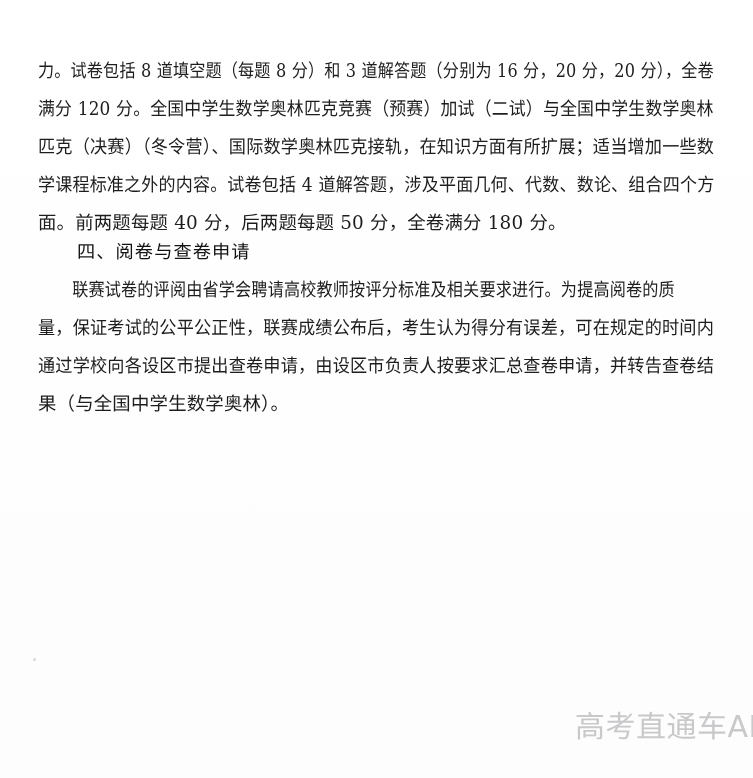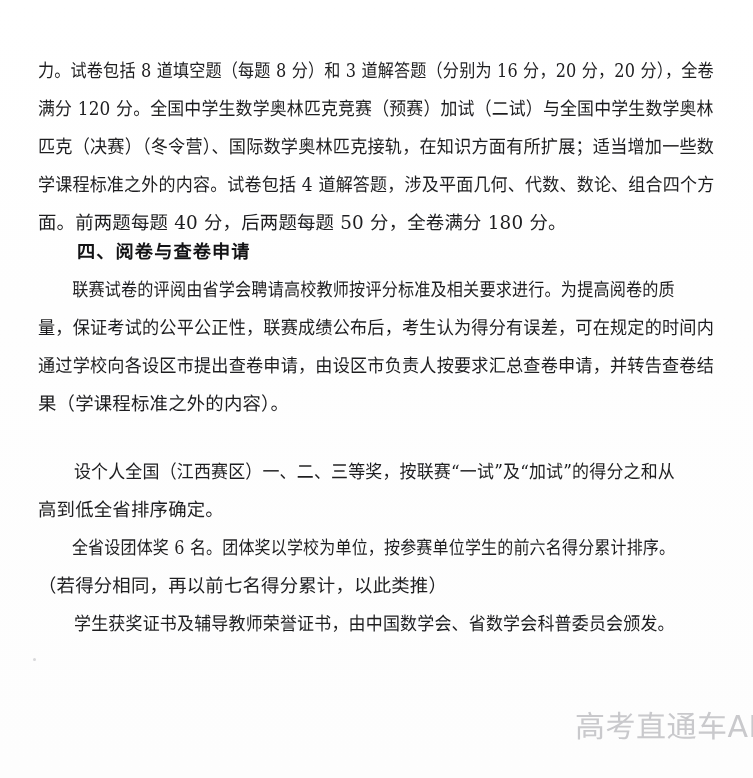--- a/index.html
+++ b/index.html
@@ -49,21 +49,21 @@
     letter-spacing: 0.2px;
     font-family: "DejaVu Serif", "Liberation Serif", serif;
   }
 
   .line.indent {
     padding-left: 39px;
   }
 
   .heading {
     font-family: "DejaVu Sans", "Liberation Sans", sans-serif;
-    font-weight: 700;
+    font-weight: 400;
     font-size: 18.2px;
     color: #131315;
     padding-left: 39px;
     letter-spacing: 1.1px;
   }
 
   .watermark {
     position: absolute;
     left: 575px;
     top: 702px;
@@ -100,31 +100,24 @@
   </div>
 
   <div class="block" style="top:233px;">
     <div class="line heading">四、阅卷与查卷申请</div>
   </div>
 
   <div class="block" style="top:271px;">
     <div class="line indent" style="display: inline-block; transform-origin: left center; transform: scaleX(0.8762); color: rgb(29, 29, 31);">联赛试卷的评阅由省学会聘请高校教师按评分标准及相关要求进行。为提高阅卷的质</div>
     <div class="line" style="display: inline-block; transform-origin: left center; transform: scaleX(0.9324); color: rgb(29, 29, 31);">量，保证考试的公平公正性，联赛成绩公布后，考生认为得分有误差，可在规定的时间内</div>
     <div class="line" style="display: inline-block; transform-origin: left center; transform: scaleX(0.9324); color: rgb(29, 29, 31);">通过学校向各设区市提出查卷申请，由设区市负责人按要求汇总查卷申请，并转告查卷结</div>
-    <div class="line" style="display: inline-block; transform-origin: left center; transform: scaleX(1); color: rgb(29, 29, 31);">果（学课程标准之外的内容）。</div>
+    <div class="line" style="display: inline-block; transform-origin: left center; transform: scaleX(1); color: rgb(29, 29, 31);">果（与全国中学生数学奥林）。</div>
   </div>
 
 
-  <div class="block" style="top:453px;">
-    <div class="line indent" style="display: inline-block; transform-origin: left center; transform: scaleX(0.9219); color: rgb(29, 29, 31);">设个人全国（江西赛区）一、二、三等奖，按联赛“一试”及“加试”的得分之和从</div>
-    <div class="line" style="display: inline-block; transform-origin: left center; transform: scaleX(1); color: rgb(29, 29, 31);">高到低全省排序确定。</div>
-    <div class="line indent" style="display: inline-block; transform-origin: left center; transform: scaleX(0.8702); color: rgb(29, 29, 31);">全省设团体奖 6 名。团体奖以学校为单位，按参赛单位学生的前六名得分累计排序。</div>
-    <div class="line" style="display: inline-block; transform-origin: left center; transform: scaleX(1); color: rgb(29, 29, 31);">（若得分相同，再以前七名得分累计，以此类推）</div>
-    <div class="line indent" style="display: inline-block; transform-origin: left center; transform: scaleX(0.9232); color: rgb(29, 29, 31);">学生获奖证书及辅导教师荣誉证书，由中国数学会、省数学会科普委员会颁发。</div>
-  </div>
 
 
 
   <div class="speck" style="left:33px; top:658px;"></div>
 
   <div class="watermark" style="color: rgb(201, 201, 204);">高考直通车APP</div>
 
 </div>
 
 </body></html>

